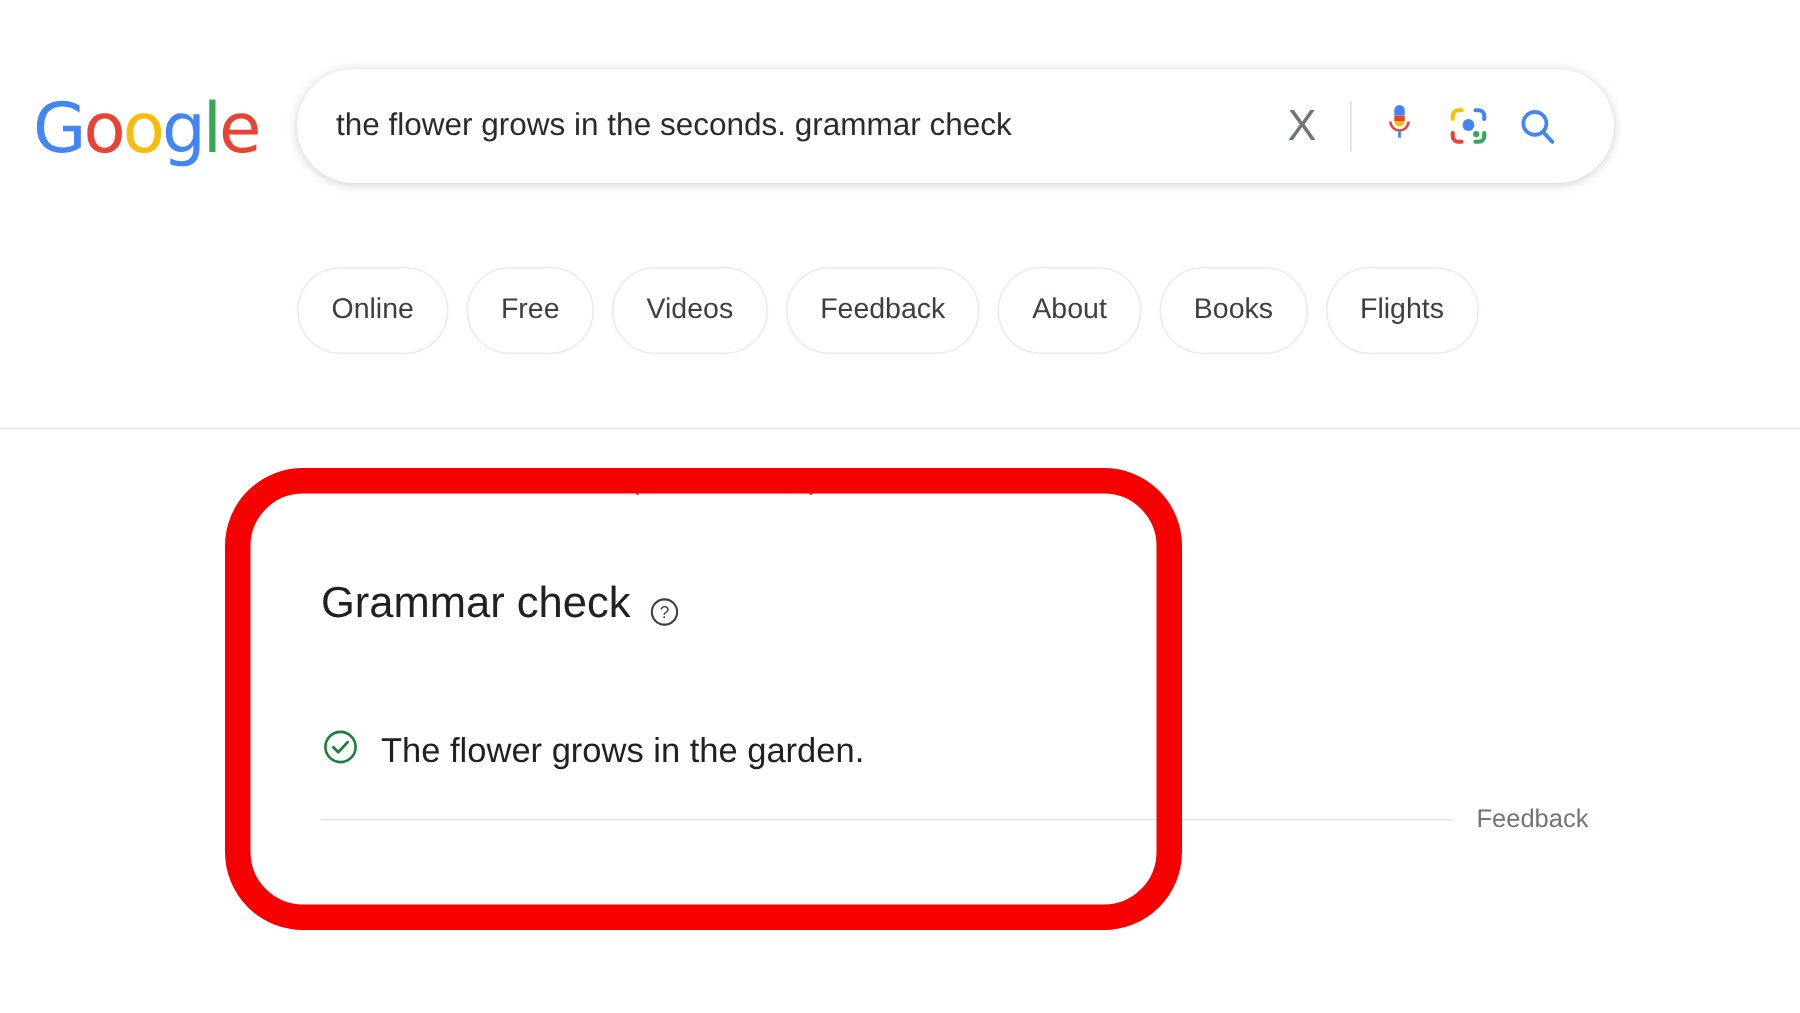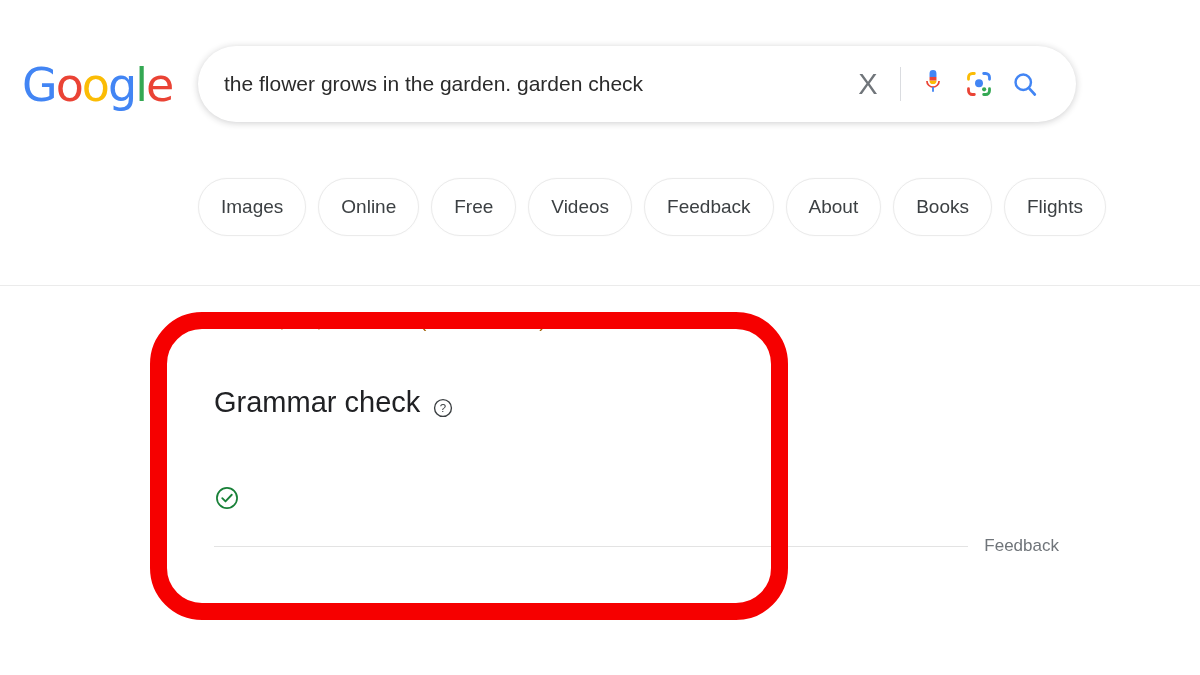--- a/index.html
+++ b/index.html
@@ -199,21 +199,21 @@
 </head>
 <body>
 
 <div class="header">
 
   <div class="logo">
     <span style="color:#4285F4">G</span><span style="color:#EA4335">o</span><span style="color:#FBBC05">o</span><span style="color:#4285F4">g</span><span style="color:#34A853">l</span><span style="color:#EA4335">e</span>
   </div>
 
   <div class="search-box">
-    <div class="search-text" title="Search Google or type a URL">the flower grows in the garden. garden check</div>
+    <div class="search-text" title="Search Google or type a URL">the flower grows in the seconds. grammar check</div>
 
     <div class="sb-icons">
 
       <div class="icon-btn">
         <span class="clear-x">X</span>
       </div>
 
       <div class="sb-divider"></div>
 
       <div class="icon-btn">
@@ -240,21 +240,20 @@
       <div class="icon-btn">
         <svg width="28" height="28" viewBox="0 0 24 24">
           <circle cx="10.5" cy="10.5" r="6.6" fill="none" stroke="#4285F4" stroke-width="2.1"></circle>
           <line x1="15.4" y1="15.6" x2="20.4" y2="21" stroke="#4285F4" stroke-width="2.3" stroke-linecap="round"></line>
         </svg>
       </div>
     </div>
   </div>
 
   <div class="chips">
-    <div class="chip">Images</div>
     <div class="chip">Online</div>
     <div class="chip">Free</div>
     <div class="chip">Videos</div>
     <div class="chip">Feedback</div>
     <div class="chip">About</div>
     <div class="chip">Books</div>
     <div class="chip">Flights</div>
   </div>
 
   <div class="header-divider"></div>
@@ -274,20 +273,21 @@
   </div>
 </div>
 
 <div class="grammar-result">
   <span>
     <svg width="26" height="26" viewBox="0 0 24 24">
       <circle cx="12" cy="12" r="9.3" fill="none" stroke="#188038" stroke-width="1.6"></circle>
       <polyline points="7.6,12.2 10.6,15.2 16.4,9" fill="none" stroke="#188038" stroke-width="1.7" stroke-linecap="round" stroke-linejoin="round"></polyline>
     </svg>
   </span>
+  <span class="grammar-sentence">The flower grows in the garden.</span>
 </div>
 
 <div class="feedback-row">
   <div class="feedback-line"></div>
   <div class="feedback-label">Feedback</div>
 </div>
 
 <div class="annotation"></div>
 
 </body></html>

